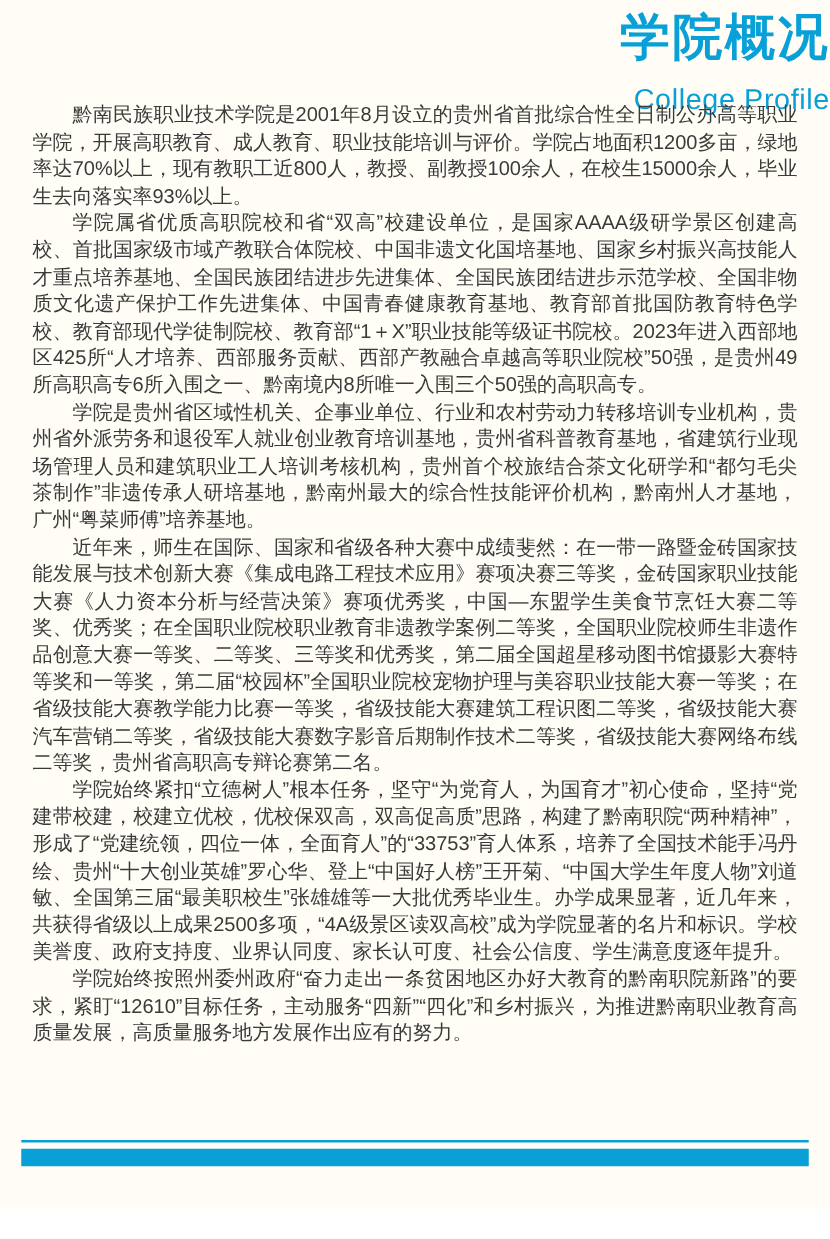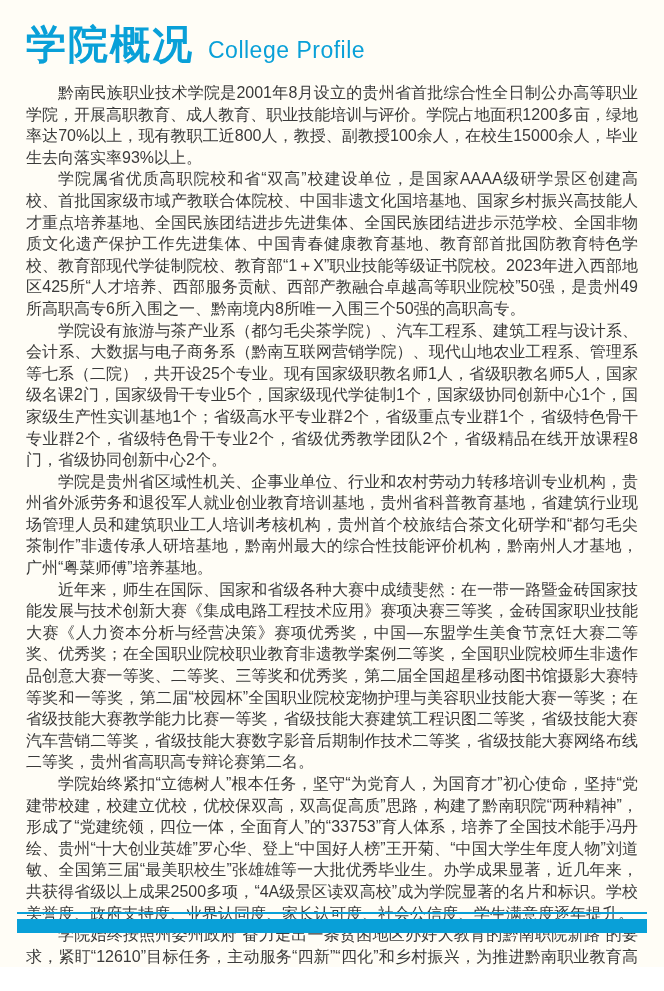--- a/index.html
+++ b/index.html
@@ -10,20 +10,21 @@
     font-family:"Liberation Sans","DejaVu Sans",sans-serif;
     overflow:hidden;
     box-sizing:border-box;
   }
   .header{
     padding:8px 0 0 26px;
     display:flex;
     align-items:flex-end;
     gap:14px;
     height:58px;
+    flex-direction:column;
   }
   .title-zh{
     color:#09a0d8;
     font-size:40px;
     font-weight:900;
     letter-spacing:2px;
     line-height:1.1;
   }
   .title-en{
     color:#09a0d8;
@@ -74,21 +75,20 @@
 <div class="page">
 
   <div class="header">
     <span class="title-zh">学院概况</span>
     <span class="title-en">College Profile</span>
   </div>
 
   <div class="article">
     <p>黔南民族职业技术学院是2001年8月设立的贵州省首批综合性全日制公办高等职业学院，开展高职教育、成人教育、职业技能培训与评价。学院占地面积1200多亩，绿地率达70%以上，现有教职工近800人，教授、副教授100余人，在校生15000余人，毕业生去向落实率93%以上。</p>
     <p>学院属省优质高职院校和省“双高”校建设单位，是国家AAAA级研学景区创建高校、首批国家级市域产教联合体院校、中国非遗文化国培基地、国家乡村振兴高技能人才重点培养基地、全国民族团结进步先进集体、全国民族团结进步示范学校、全国非物质文化遗产保护工作先进集体、中国青春健康教育基地、教育部首批国防教育特色学校、教育部现代学徒制院校、教育部“1＋X”职业技能等级证书院校。2023年进入西部地区425所“人才培养、西部服务贡献、西部产教融合卓越高等职业院校”50强，是贵州49所高职高专6所入围之一、黔南境内8所唯一入围三个50强的高职高专。</p>
-    <p>学院设有旅游与茶产业系（都匀毛尖茶学院）、汽车工程系、建筑工程与设计系、会计系、大数据与电子商务系（黔南互联网营销学院）、现代山地农业工程系、管理系等七系（二院），共开设25个专业。现有国家级职教名师1人，省级职教名师5人，国家级名课2门，国家级骨干专业5个，国家级现代学徒制1个，国家级协同创新中心1个，国家级生产性实训基地1个；省级高水平专业群2个，省级重点专业群1个，省级特色骨干专业群2个，省级特色骨干专业2个，省级优秀教学团队2个，省级精品在线开放课程8门，省级协同创新中心2个。</p>
     <p>学院是贵州省区域性机关、企事业单位、行业和农村劳动力转移培训专业机构，贵州省外派劳务和退役军人就业创业教育培训基地，贵州省科普教育基地，省建筑行业现场管理人员和建筑职业工人培训考核机构，贵州首个校旅结合茶文化研学和“都匀毛尖茶制作”非遗传承人研培基地，黔南州最大的综合性技能评价机构，黔南州人才基地，广州“粤菜师傅”培养基地。</p>
     <p>近年来，师生在国际、国家和省级各种大赛中成绩斐然：在一带一路暨金砖国家技能发展与技术创新大赛《集成电路工程技术应用》赛项决赛三等奖，金砖国家职业技能大赛《人力资本分析与经营决策》赛项优秀奖，中国—东盟学生美食节烹饪大赛二等奖、优秀奖；在全国职业院校职业教育非遗教学案例二等奖，全国职业院校师生非遗作品创意大赛一等奖、二等奖、三等奖和优秀奖，第二届全国超星移动图书馆摄影大赛特等奖和一等奖，第二届“校园杯”全国职业院校宠物护理与美容职业技能大赛一等奖；在省级技能大赛教学能力比赛一等奖，省级技能大赛建筑工程识图二等奖，省级技能大赛汽车营销二等奖，省级技能大赛数字影音后期制作技术二等奖，省级技能大赛网络布线二等奖，贵州省高职高专辩论赛第二名。</p>
     <p>学院始终紧扣“立德树人”根本任务，坚守“为党育人，为国育才”初心使命，坚持“党建带校建，校建立优校，优校保双高，双高促高质”思路，构建了黔南职院“两种精神”，形成了“党建统领，四位一体，全面育人”的“33753”育人体系，培养了全国技术能手冯丹绘、贵州“十大创业英雄”罗心华、登上“中国好人榜”王开菊、“中国大学生年度人物”刘道敏、全国第三届“最美职校生”张雄雄等一大批优秀毕业生。办学成果显著，近几年来，共获得省级以上成果2500多项，“4A级景区读双高校”成为学院显著的名片和标识。学校美誉度、政府支持度、业界认同度、家长认可度、社会公信度、学生满意度逐年提升。</p>
     <p>学院始终按照州委州政府“奋力走出一条贫困地区办好大教育的黔南职院新路”的要求，紧盯“12610”目标任务，主动服务“四新”“四化”和乡村振兴，为推进黔南职业教育高质量发展，高质量服务地方发展作出应有的努力。</p>
   </div>
 
   <div class="footer">
     <div class="footer-rule"></div>
     <div class="footer-bar"></div>
   </div>

